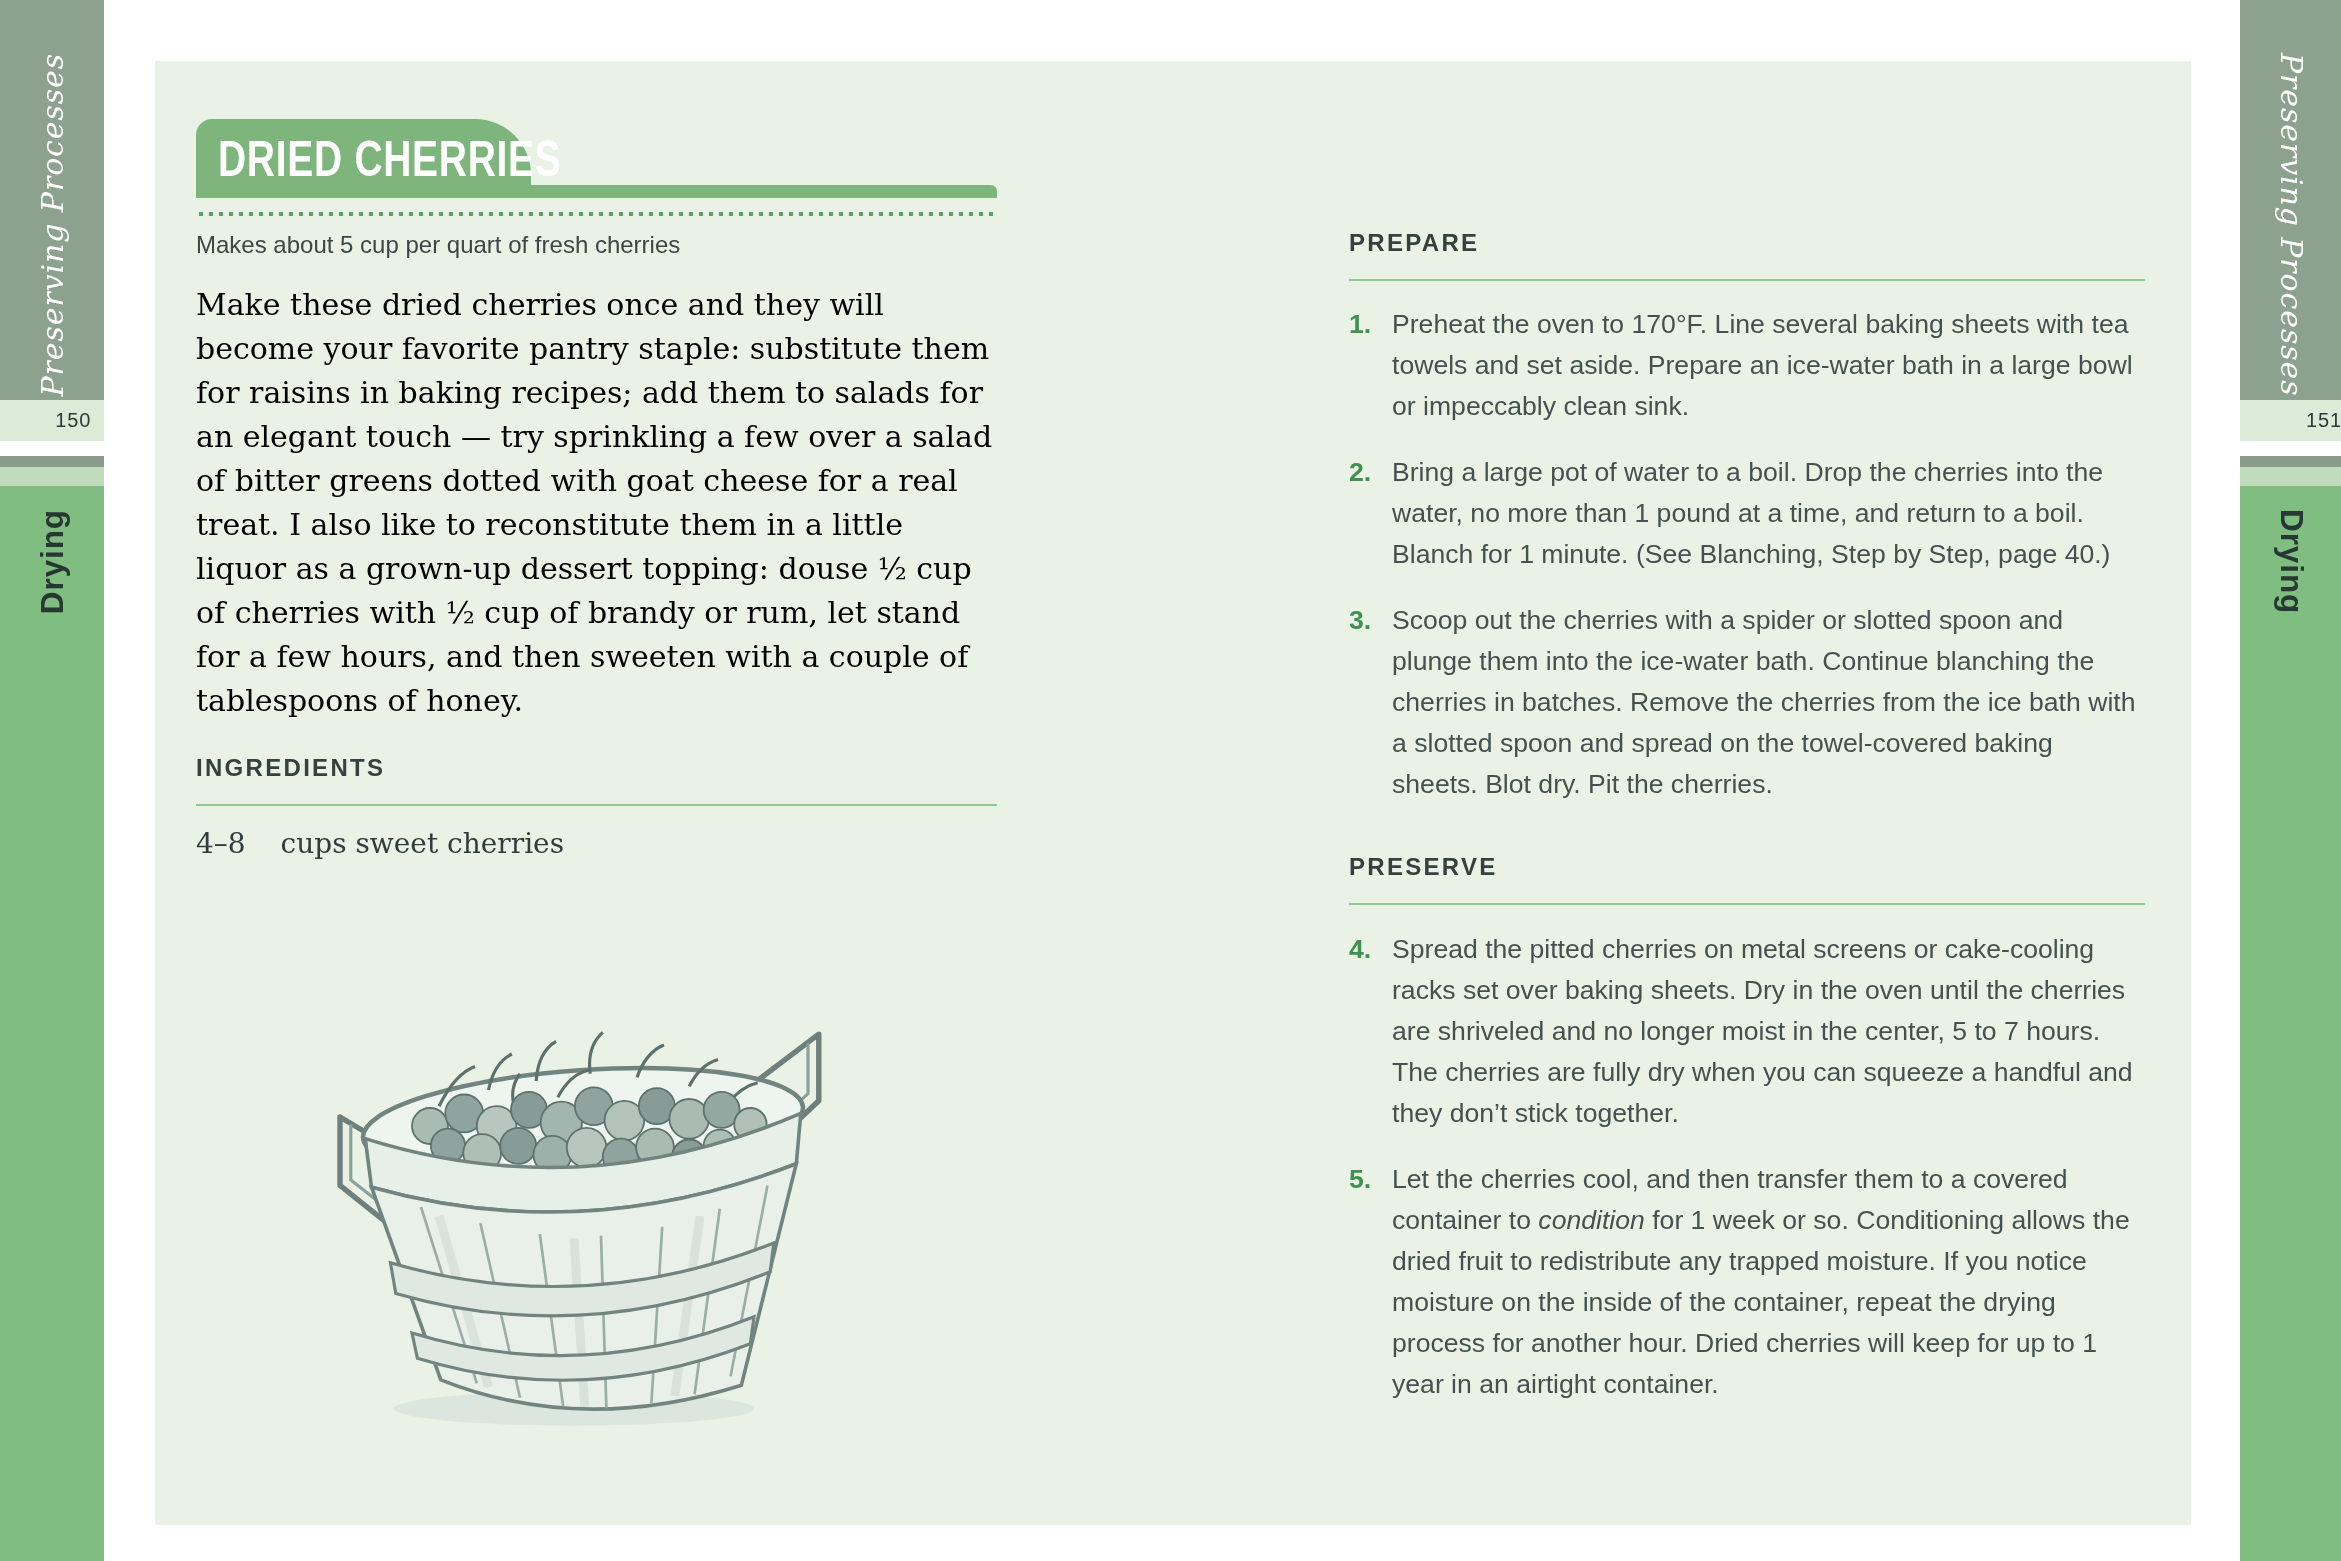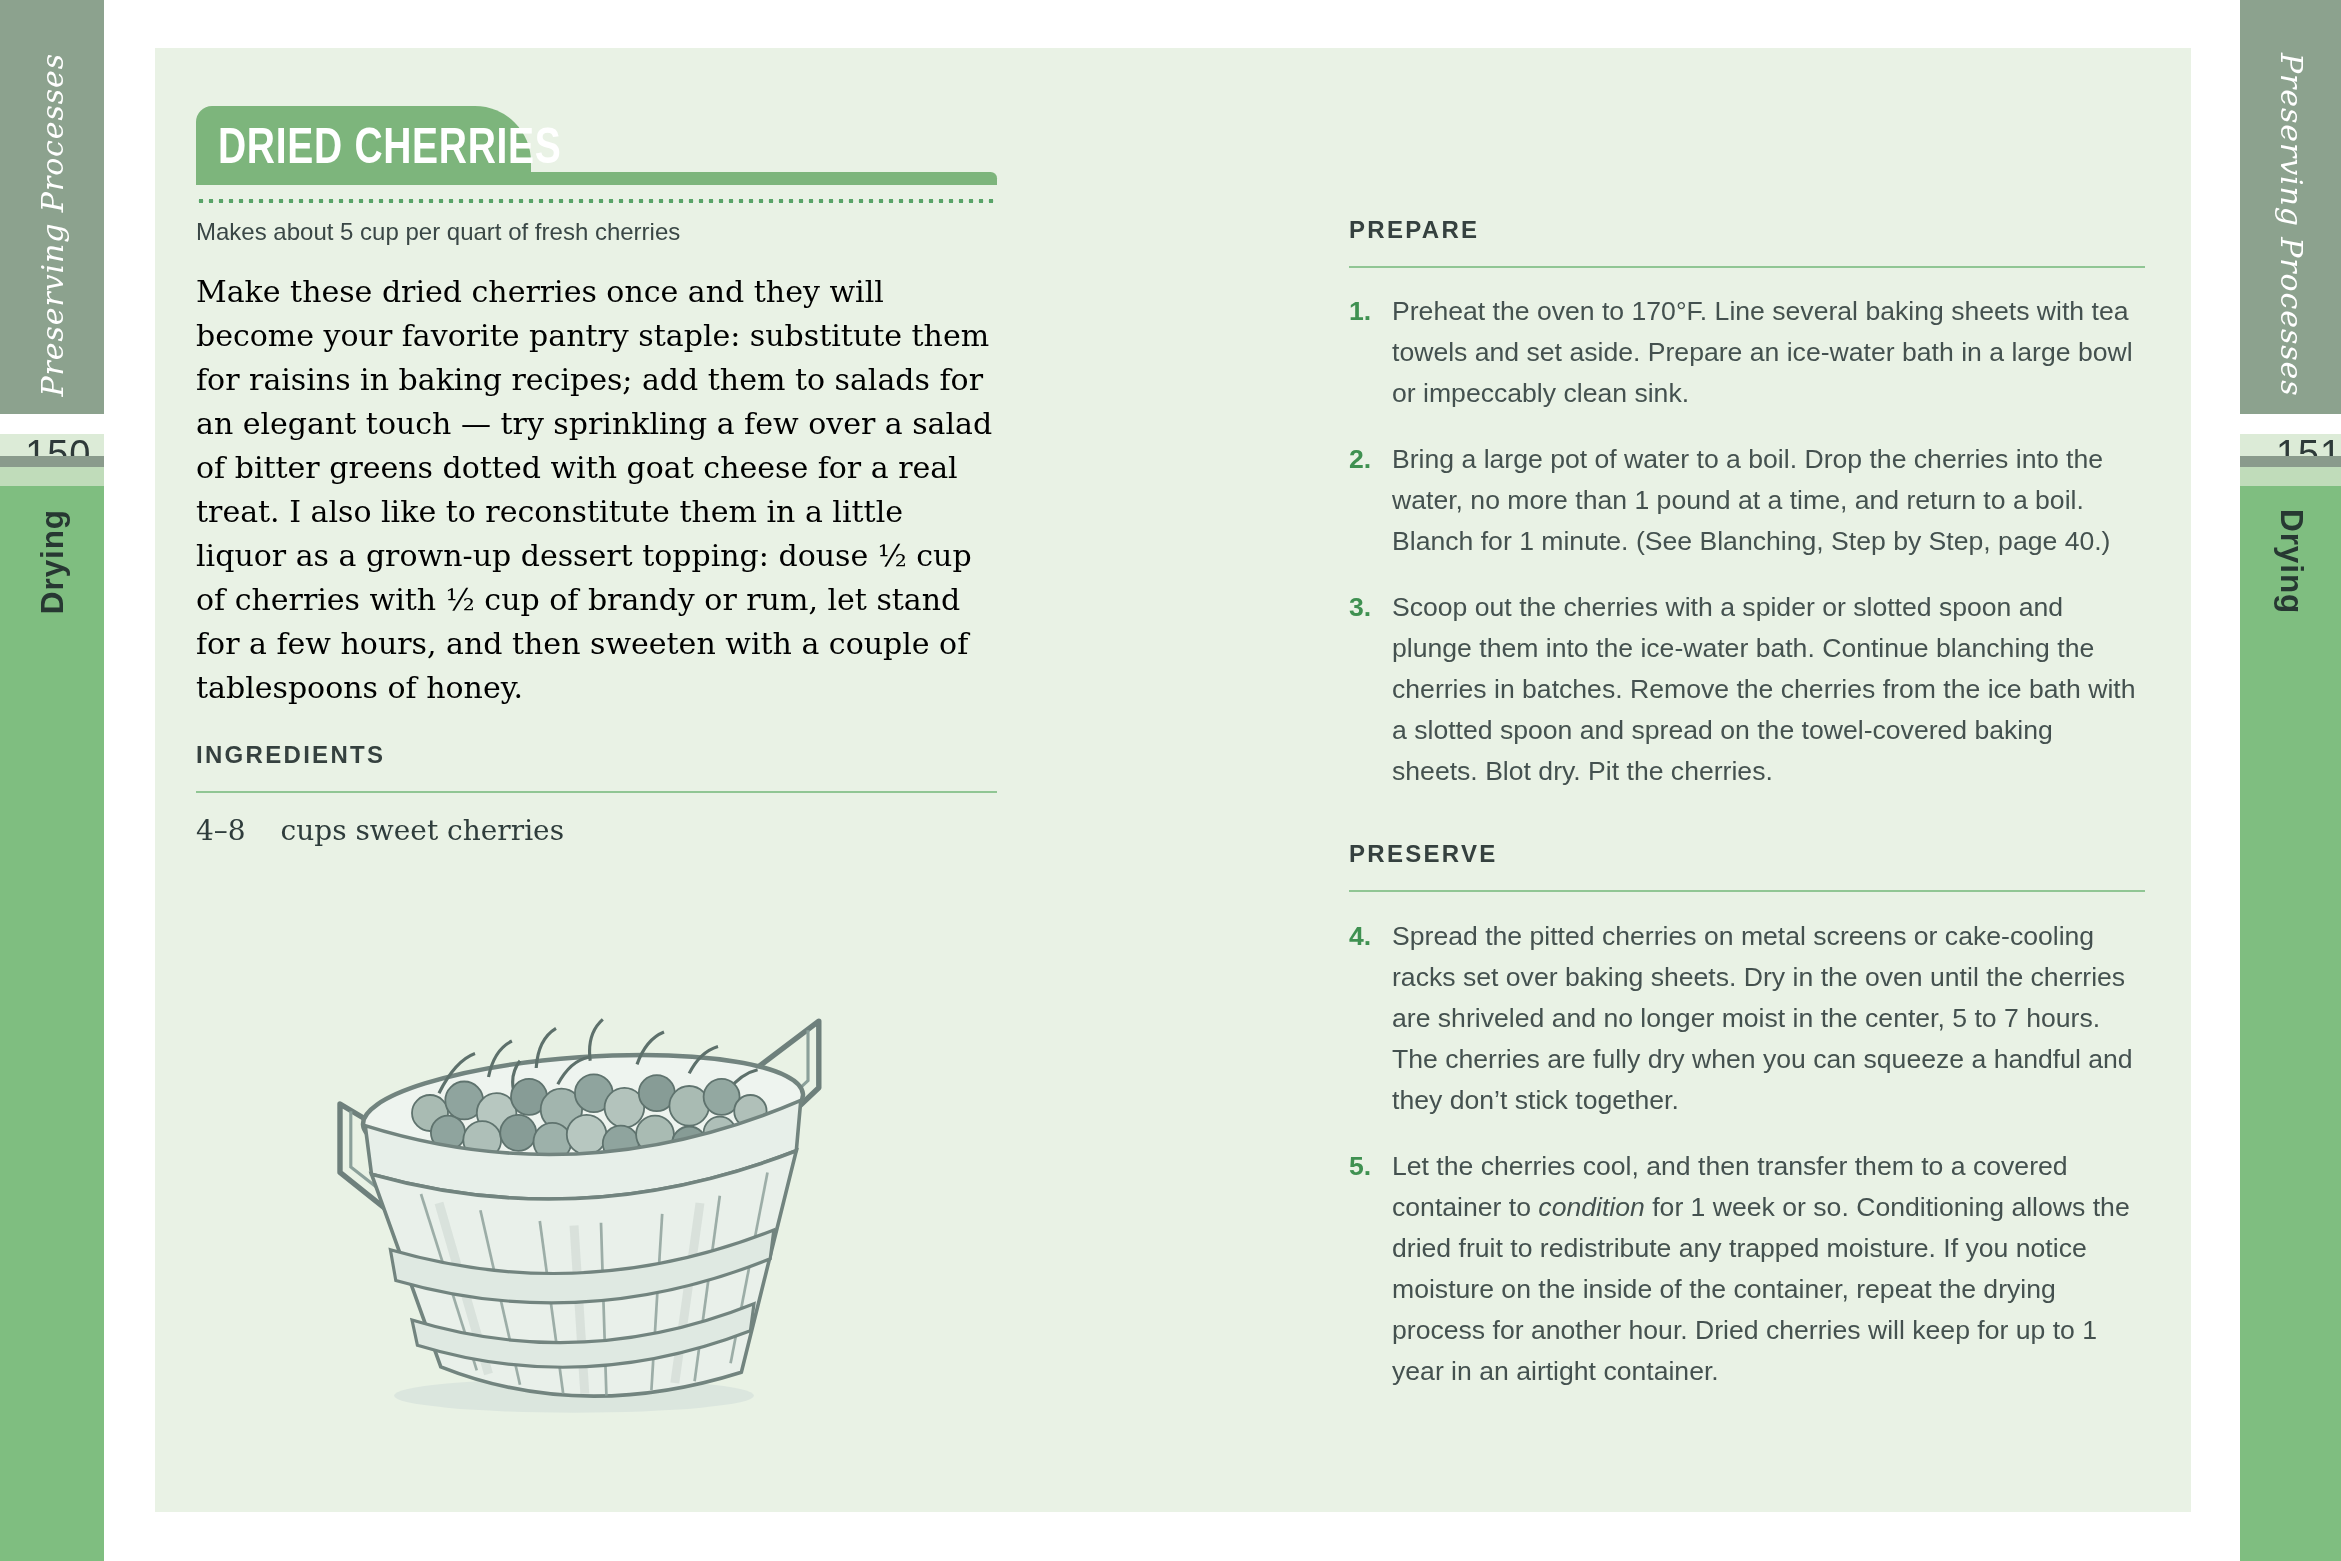--- a/index.html
+++ b/index.html
@@ -6,36 +6,36 @@
   #stage{
     position:relative;width:2342px;height:1561px;background:#ffffff;overflow:hidden;
     font-family:"Liberation Sans",sans-serif;color:#44514f;
   }
   
   .sidebar{position:absolute;top:0;height:1561px;width:104px;}
   #sidebar-left{left:0;}
   #sidebar-right{left:2240px;width:102px;}
   .tab-sage{position:absolute;left:0;right:0;top:0;height:414px;background:#8ca28e;
     display:flex;justify-content:center;align-items:flex-end;box-sizing:border-box;padding-bottom:18px;}
-  .tab-pagenum{position:absolute;left:0;right:0;top:434px;height:41px;background:#dcebd7;
+  .tab-pagenum{position:absolute;left:0;right:0;top:400px;height:41px;background:#dcebd7;
     display:flex;align-items:center;box-sizing:border-box;
-    font-size:38px;letter-spacing:0.9px;color:#2e3a39;}
+    font-size:20px;letter-spacing:0.9px;color:#2e3a39;}
   #sidebar-left .tab-pagenum{justify-content:flex-end;padding-right:12.6px;}
   #sidebar-right .tab-pagenum{justify-content:flex-end;padding-left:12.6px;}
   .tab-divider{position:absolute;left:0;right:0;top:456px;height:11.7px;background:#8a9b8c;}
   .tab-band{position:absolute;left:0;right:0;top:467px;height:19px;background:#c0dcba;}
   .tab-drying{position:absolute;left:0;right:0;top:486px;bottom:0;background:#7fbe80;
     display:flex;justify-content:center;align-items:flex-start;box-sizing:border-box;padding-top:23.4px;}
   .vtext-up{writing-mode:vertical-rl;transform:rotate(180deg);}
   .vtext-down{writing-mode:vertical-rl;}
   .sidebar-script{font-family:"DejaVu Serif",serif;font-style:italic;font-size:30px;
     letter-spacing:0.9px;color:#ffffff;white-space:nowrap;}
   .sidebar-drying-label{font-size:31.5px;font-weight:bold;letter-spacing:0.9px;color:#273832;white-space:nowrap;}
   
-  #spread{position:absolute;left:155px;top:48px;width:2036px;height:1464px;background:#e9f2e5;}
+  #spread{position:absolute;left:155px;top:61px;width:2036px;height:1464px;background:#e9f2e5;}
   .col{position:absolute;top:0;}
   #col-left{left:41px;width:801px;}
   #col-right{left:1194px;width:796px;}
   
   .banner{position:relative;height:79px;margin-top:58px;width:100%;}
   .banner-bar{position:absolute;left:0;bottom:0;width:100%;height:12.6px;background:#7db57c;border-top-right-radius:6.3px;}
   .banner-main{position:absolute;left:0;bottom:0;width:335px;height:79px;background:#7db57c;
     border-radius:16px 56px 0 0;display:flex;align-items:center;}
   .banner-title{display:inline-block;transform:scaleX(0.78);transform-origin:left center;
     margin-left:21.6px;color:#ffffff;font-weight:bold;font-size:50px;letter-spacing:0.9px;white-space:nowrap;}

